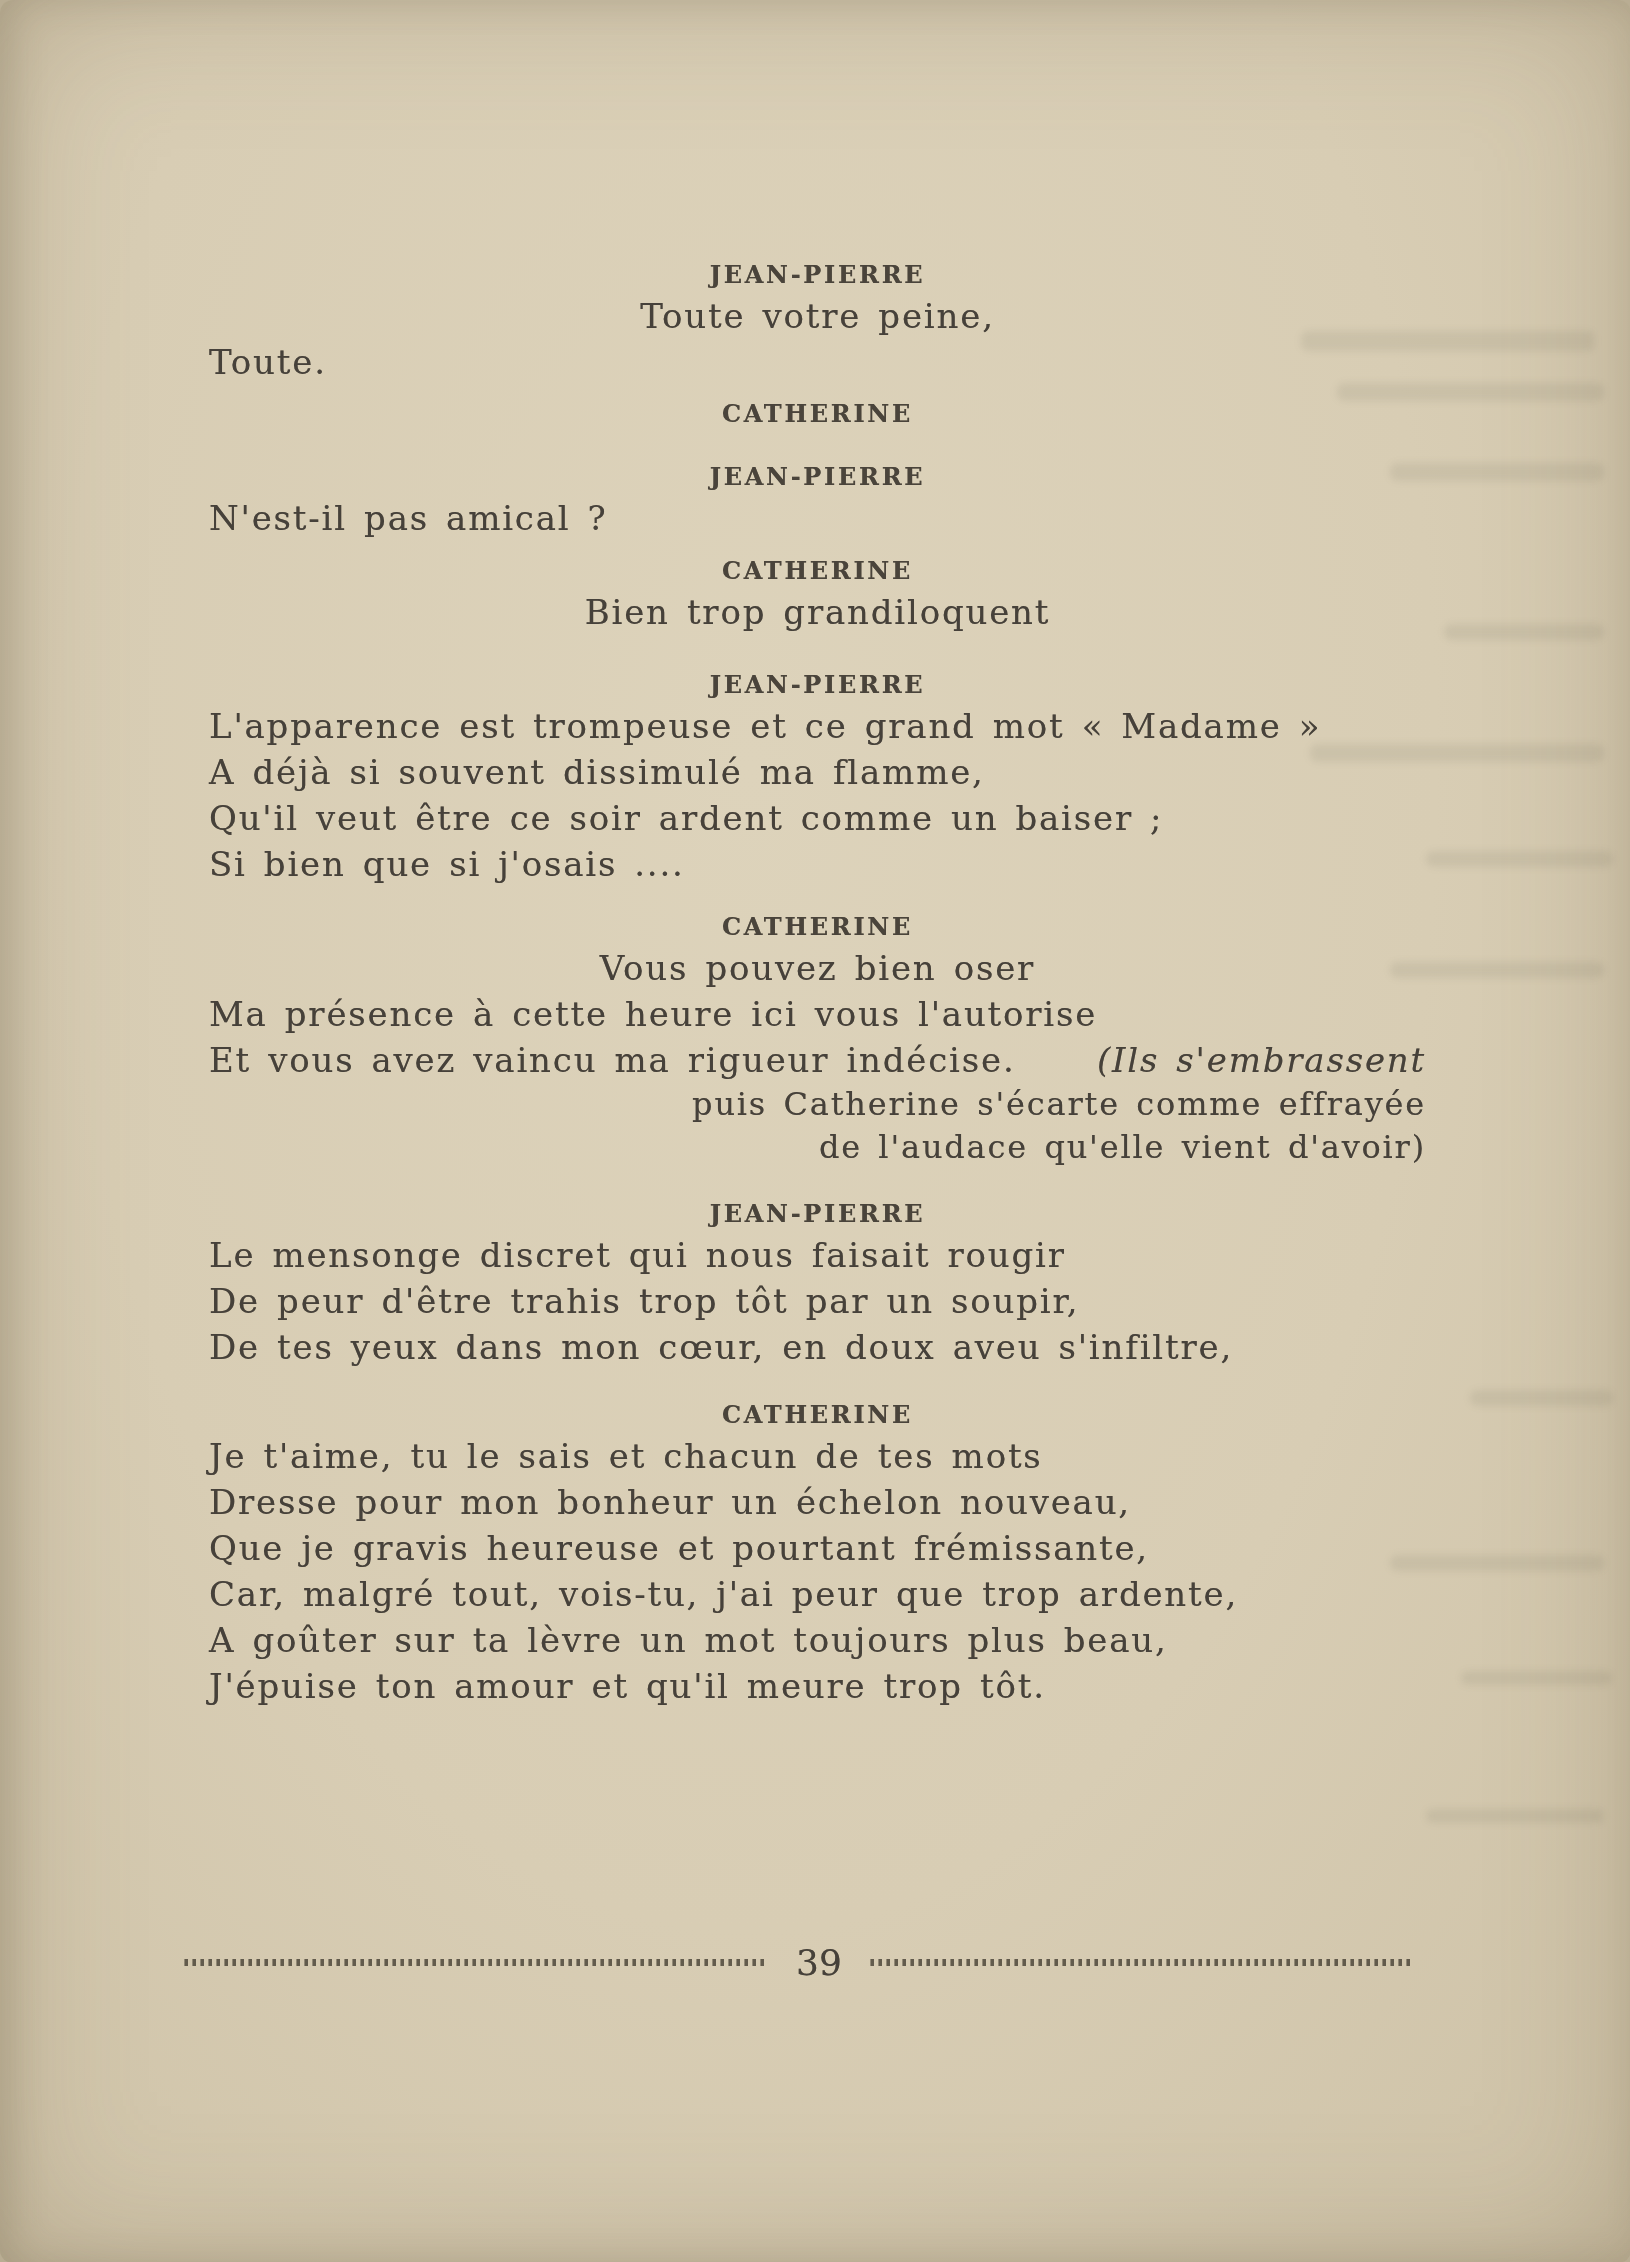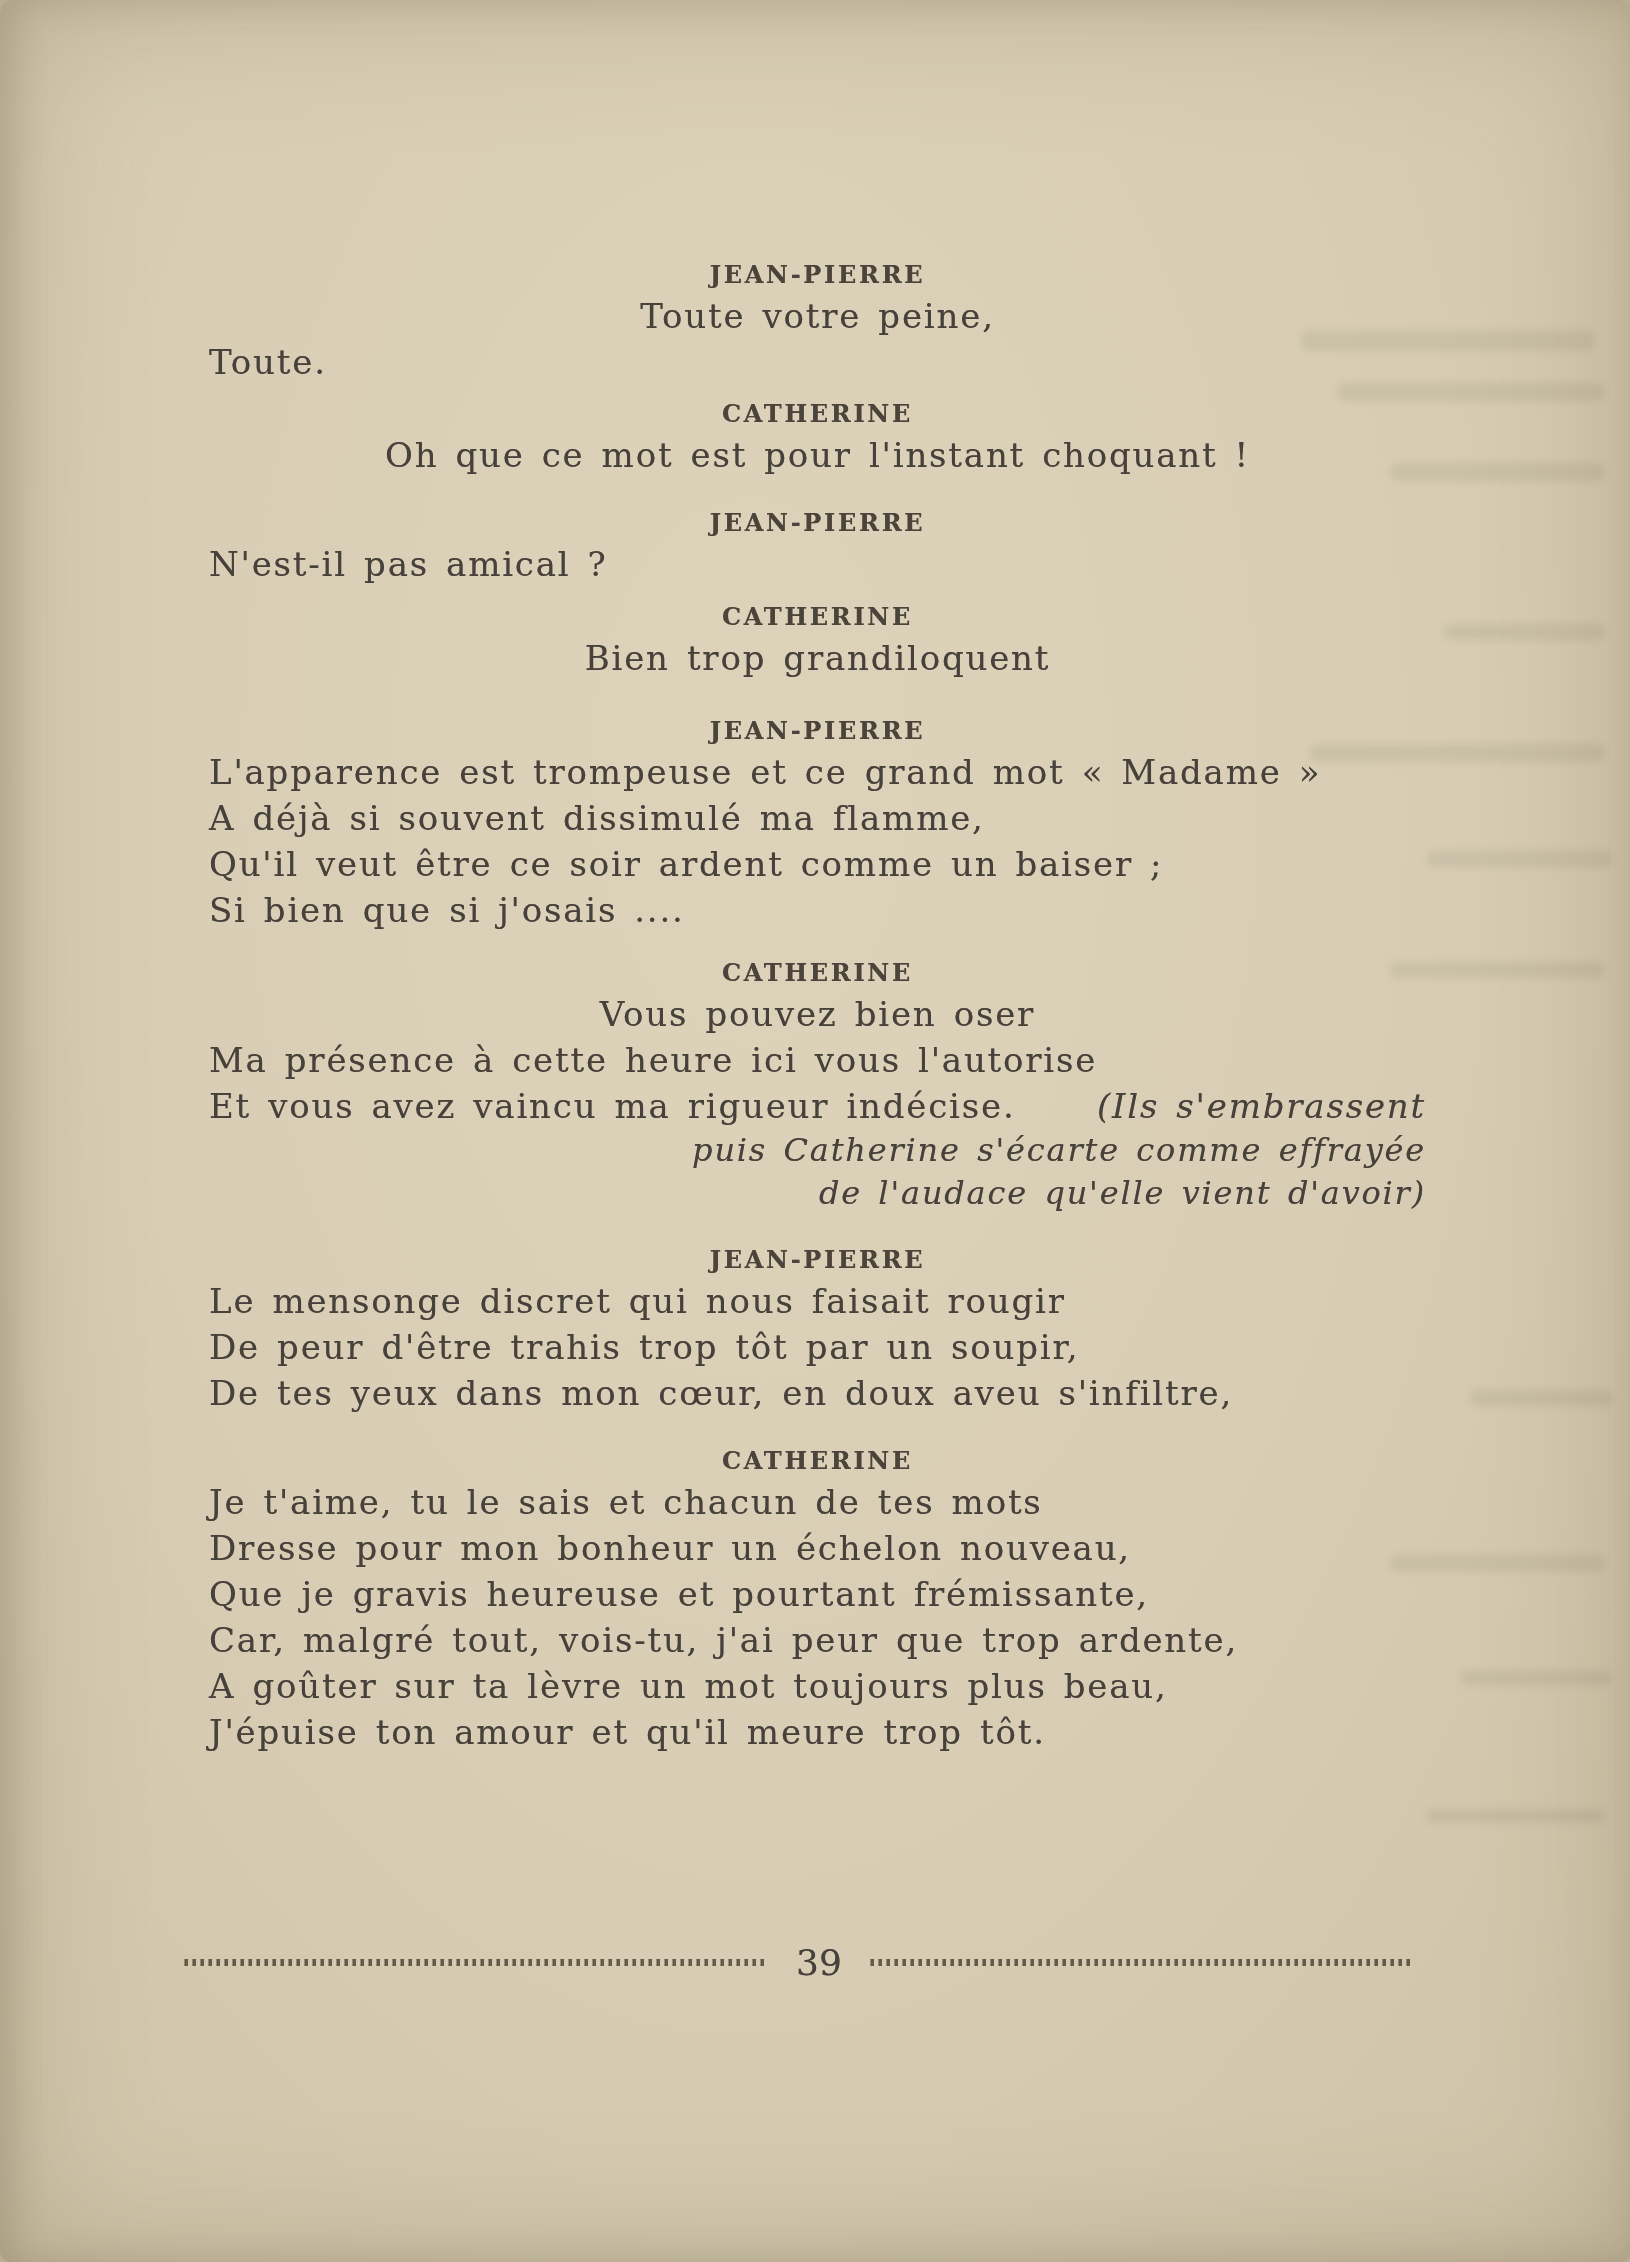--- a/index.html
+++ b/index.html
@@ -30,21 +30,21 @@
   .line{
     margin:0;
     font-size:34px;line-height:46px;
     letter-spacing:1.8px;word-spacing:4.5px;
     text-align:left;
     text-shadow:0 0 0.5px rgba(60,52,38,.45);
   }
   .center{text-align:center;}
   .right{text-align:right;}
   .stage{font-style:italic;}
-  .stageline{font-style:italic;font-size:32px;line-height:43px;}
+  .stageline{font-size:32px;line-height:43px;}
   .split{display:flex;justify-content:space-between;align-items:flex-start;}
   .block{margin:0;}
   .mt12{margin-top:10.7px;}
   .mt14{margin-top:12.5px;}
   .mt24{margin-top:21.4px;}
   .mt30{margin-top:27px;}
   .mt36{margin-top:32px;}
   .pagefoot{
     position:absolute;left:184px;right:217px;top:1943px;
     display:flex;align-items:center;justify-content:space-between;
@@ -86,21 +86,20 @@
   <main class="textcol">
 
     <section class="block">
       <h3 class="speaker">JEAN-PIERRE</h3>
       <p class="line center">Toute votre peine,</p>
       <p class="line">Toute.</p>
     </section>
 
     <section class="block mt12">
       <h3 class="speaker">CATHERINE</h3>
-      <p class="line center">Oh que ce mot est pour l'instant choquant !</p>
     </section>
 
     <section class="block mt30">
       <h3 class="speaker">JEAN-PIERRE</h3>
       <p class="line">N'est-il pas amical ?</p>
     </section>
 
     <section class="block mt14">
       <h3 class="speaker">CATHERINE</h3>
       <p class="line center">Bien trop grandiloquent</p>

